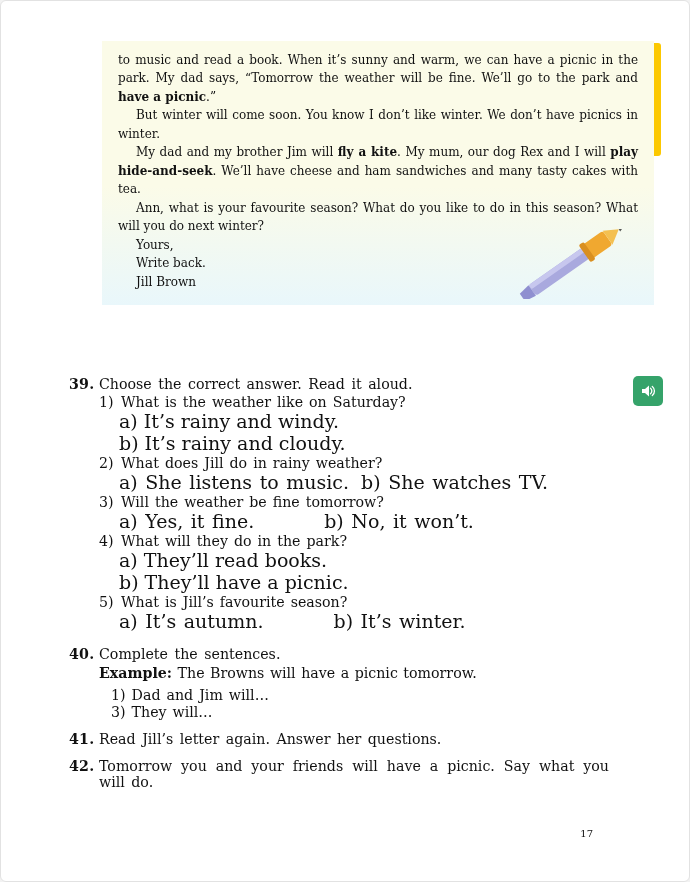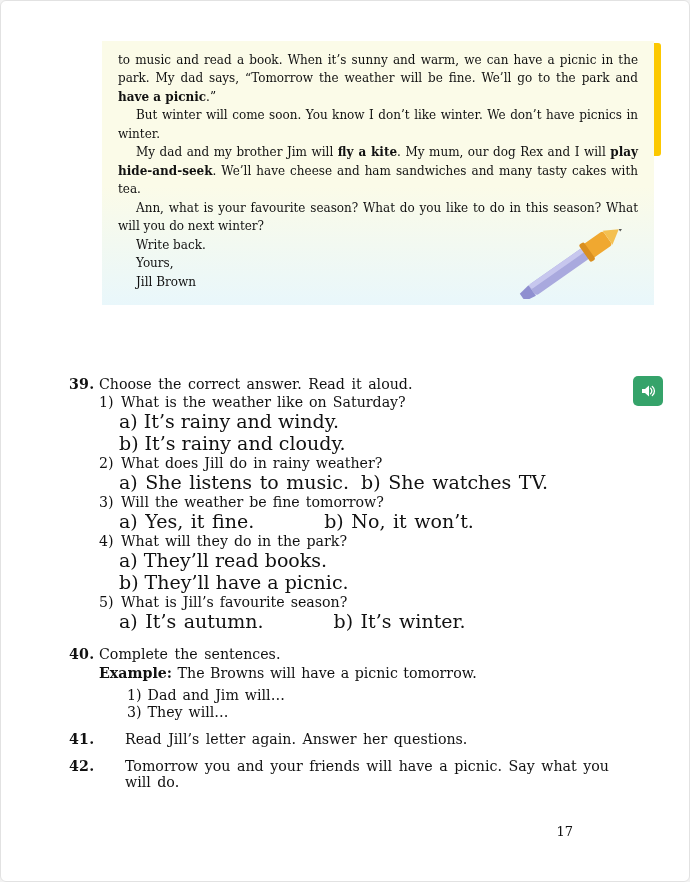--- a/index.html
+++ b/index.html
@@ -149,32 +149,32 @@
   .answers .a1 { flex: 0 0 auto; }
   .answers .a2 { margin-left: 12px; }
   .answers .a2.wide { margin-left: 70px; }
   .example {
     margin-top: 3px;
     word-spacing: 1px;
   }
   .example b { font-weight: bold; }
   .numbered {
     margin-top: 6px;
-    margin-left: 28px;
+    margin-left: 12px;
   }
   .numbered div { margin-top: 1px; word-spacing: 1.5px; }
 
   .ex-gap { margin-top: 14px; }
-  .ex-gap-sm { margin-top: 11px; gap: 26px; }
+  .ex-gap-sm { margin-top: 11px; }
 
   .page-number {
     position: absolute;
-    right: 116px;
+    right: 96px;
     bottom: 42px;
-    font-size: 13px;
+    font-size: 10px;
     color: #111;
     text-align: right;
   }
 </style>
 </head>
 <body>
 
 <div class="page">
 
   <div class="unit-tab">
@@ -190,22 +190,22 @@
   </div>
 
   <div class="letter">
     <div id="letter-paragraphs">
         <p class="noindent"><span>to  music  and  read  a  book.  When  it’s  sunny  and  warm,  we  can  have  a  picnic  in  the  park. My  dad  says,  “Tomorrow  the  weather  will  be fine.  We’ll  go  to  the  park  and  </span><b>have  a  picnic</b><span>.”</span></p>
         <p><span>But  winter  will  come  soon.  You  know  I don’t  like  winter.  We  don’t  have  picnics  in winter.</span></p>
         <p><span>My  dad  and  my  brother  Jim  will  </span><b>fly  a  kite</b><span>.  My  mum,  our  dog  Rex  and  I  will  </span><b>play hide-and-seek</b><span>.  We’ll  have  cheese  and  ham sandwiches  and  many  tasty  cakes  with  tea.</span></p>
         <p><span>Ann,  what  is  your  favourite  season?  What do  you  like  to  do  in  this  season?  What  will you  do  next  winter?</span></p>
       </div>
     <div id="letter-closing">
+        <p class="sig">Yours,</p>
         <p class="sig">Write  back.</p>
-        <p class="sig">Yours,</p>
         <p class="sig">Jill  Brown</p>
       </div>
     <svg class="pen" viewBox="0 0 130 70">
       <g transform="rotate(-35 65 35)">
         <rect x="18" y="28" width="66" height="13" rx="3" fill="#a9a9de"></rect>
         <rect x="18" y="28" width="66" height="5" rx="2" fill="#c7c7ee"></rect>
         <rect x="84" y="26" width="26" height="17" rx="3" fill="#f0a830"></rect>
         <path d="M110 26 l14 8 l-14 9 z" fill="#f4c050"></path>
         <path d="M124 34 l6 0.5 l-6 2 z" fill="#555"></path>
         <rect x="82" y="24" width="6" height="21" rx="2" fill="#d98f20"></rect>

